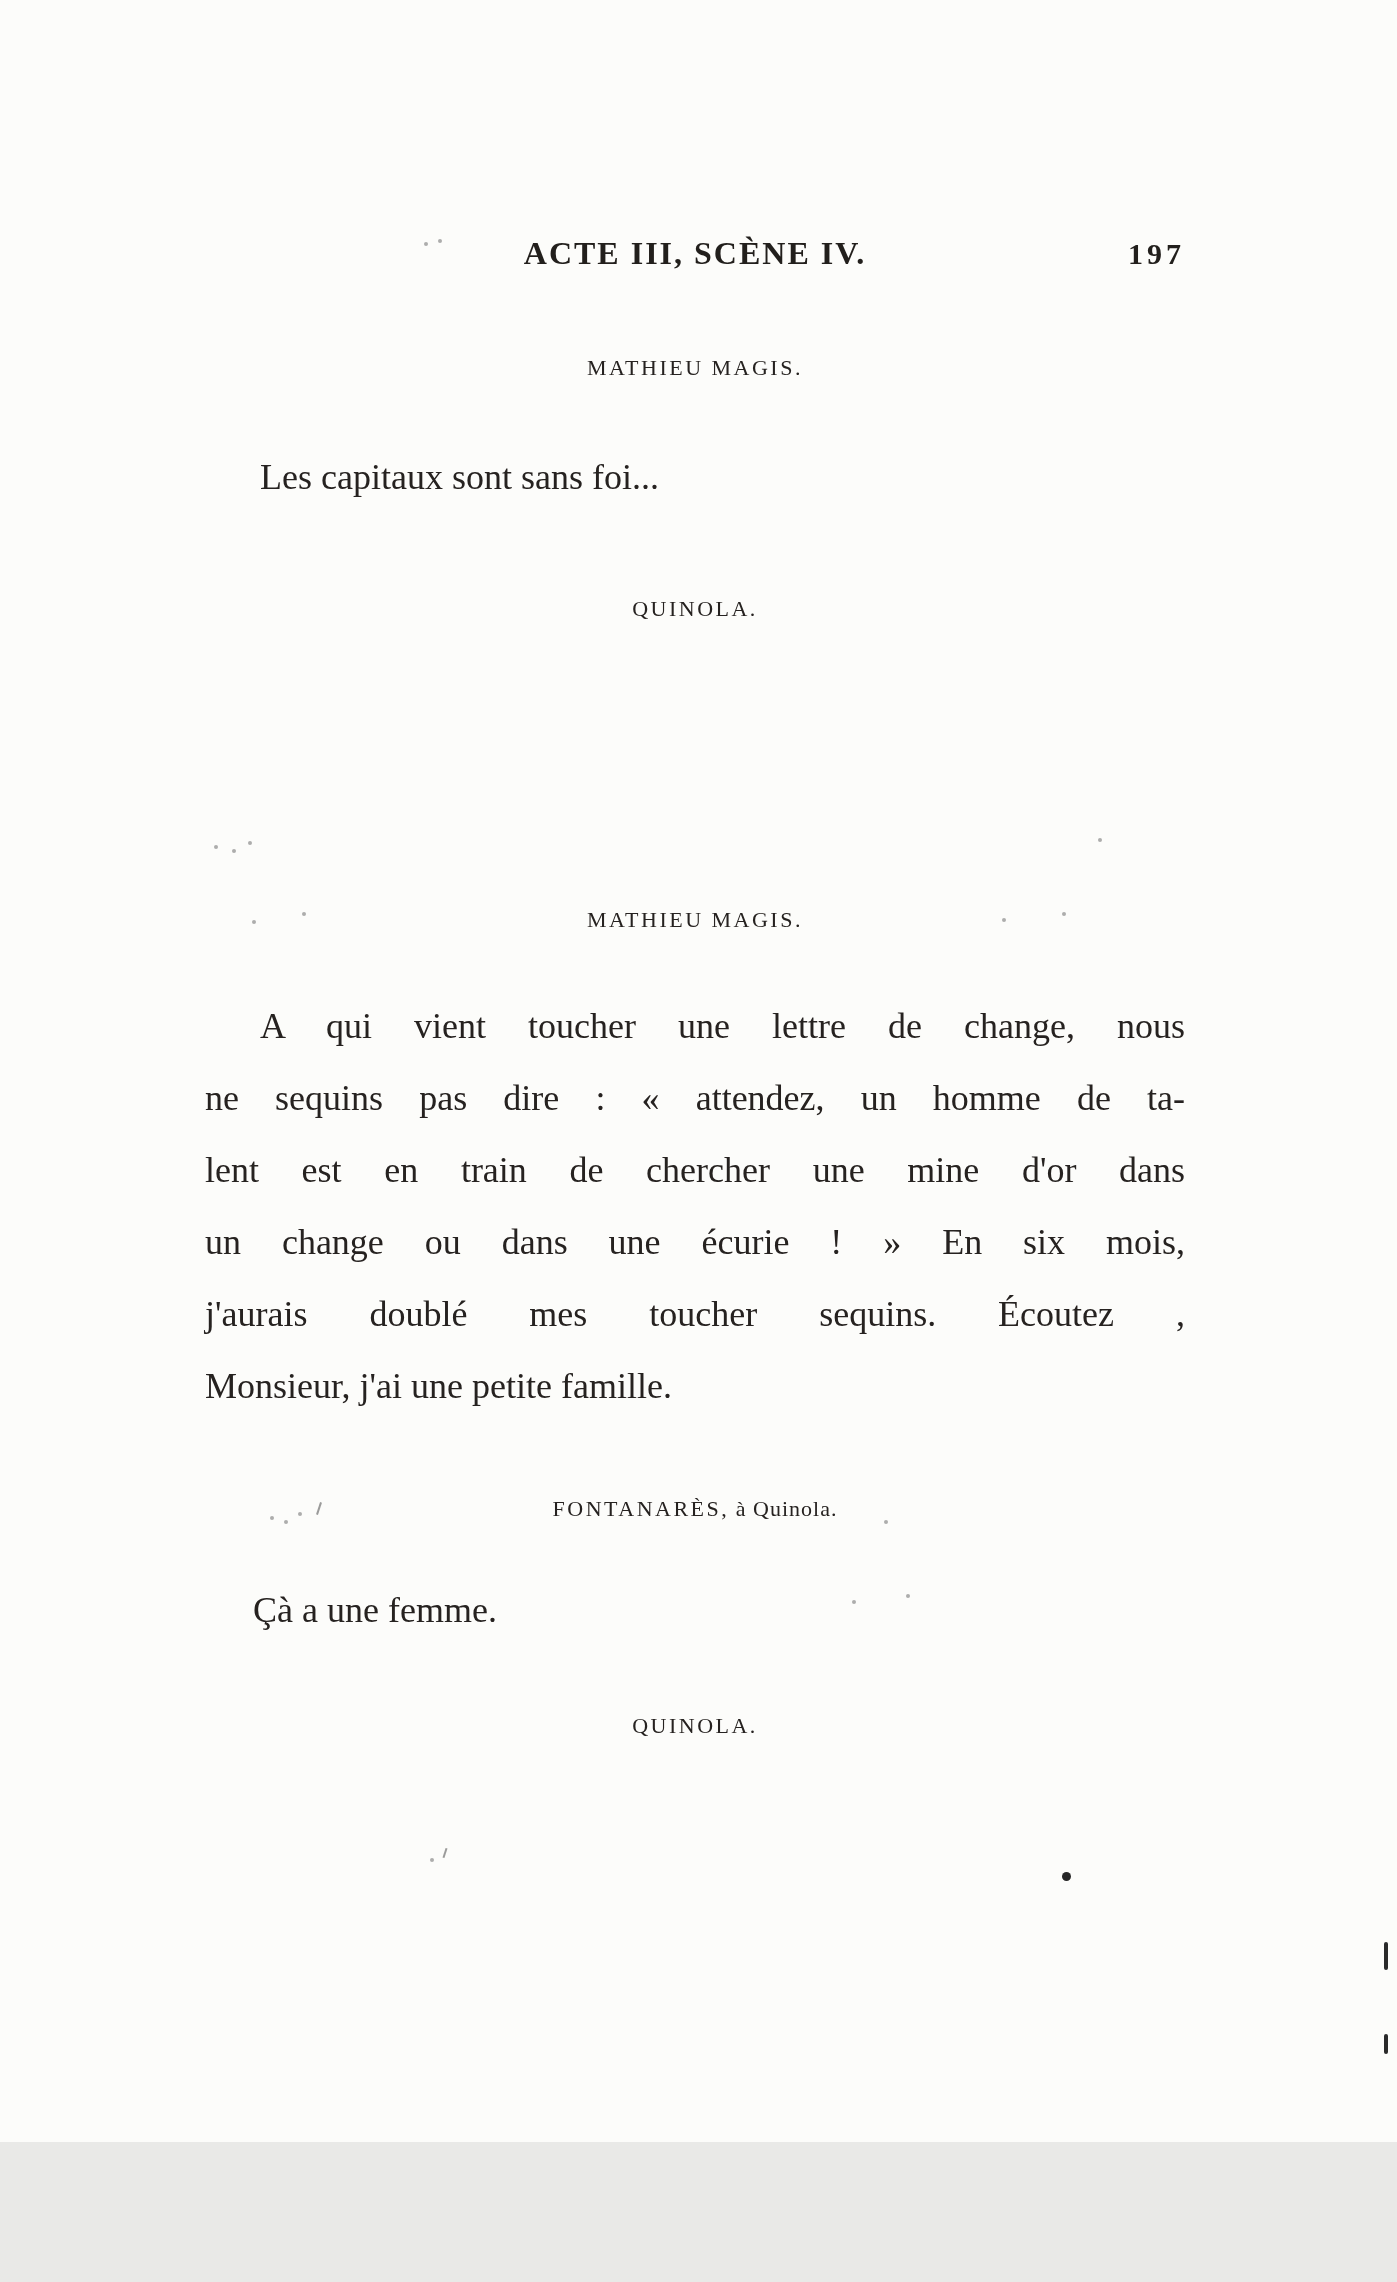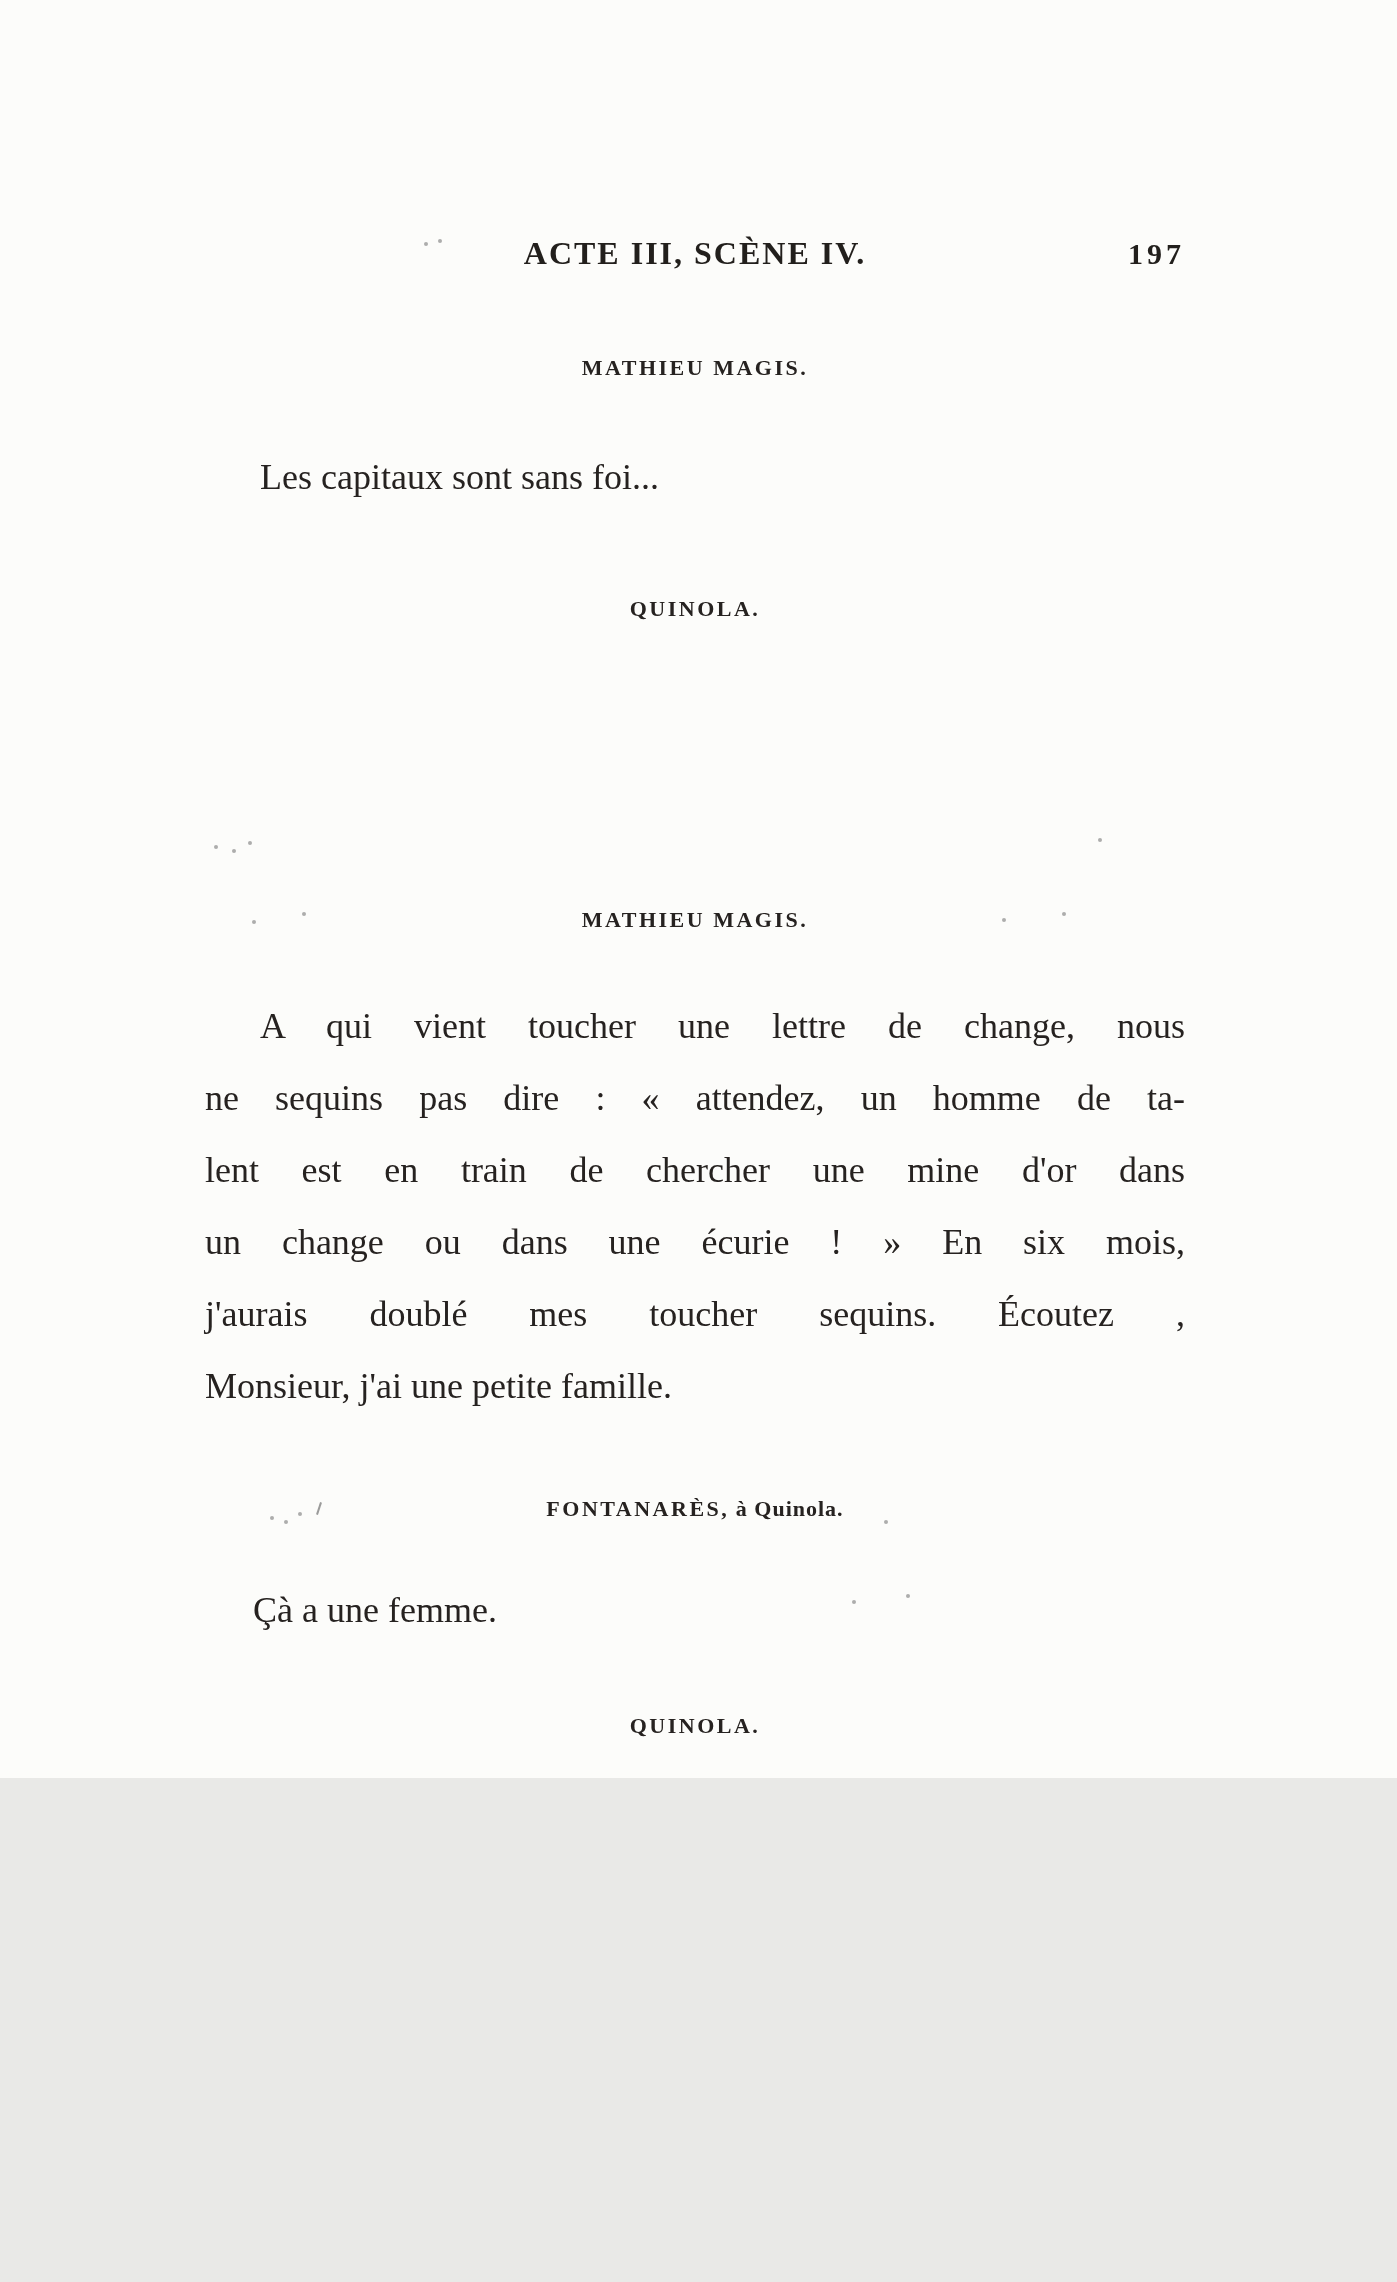--- a/index.html
+++ b/index.html
@@ -1,20 +1,20 @@
 <!DOCTYPE html>
 <html><head>
 <meta charset="utf-8">
 <style>
   * { margin: 0; padding: 0; box-sizing: border-box; }
   html, body { background: #e9e9e7; }
   .page {
     position: relative;
     width: 1397px;
-    height: 1778px;
+    height: 2142px;
     background: #fcfcfa;
     font-family: "Liberation Serif", "DejaVu Serif", serif;
     color: #221f1c;
     overflow: hidden;
     margin: 0 auto;
   }
   .content {
     position: absolute;
     left: 205px;
     top: 0;
@@ -39,21 +39,21 @@
     font-size: 30px;
     font-weight: bold;
     letter-spacing: 4px;
   }
   .speaker {
     position: absolute;
     left: 0;
     width: 100%;
     text-align: center;
     font-size: 22px;
-    font-weight: bold;
+    font-weight: normal;
     letter-spacing: 2.5px;
     color: #262220;
   }
   .speaker .direction {
     letter-spacing: 1px;
   }
   .para {
     position: absolute;
     left: 0;
     width: 100%;

